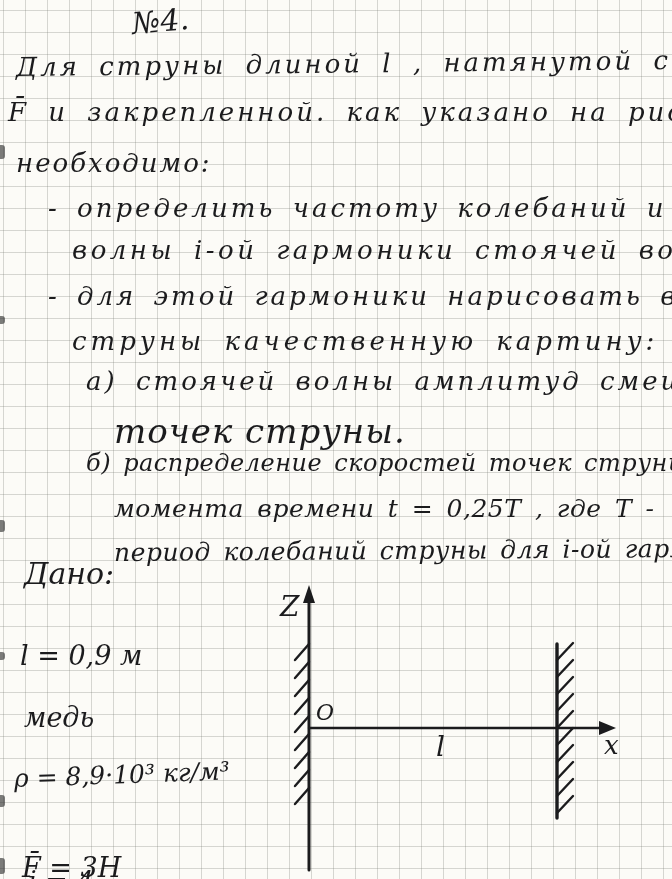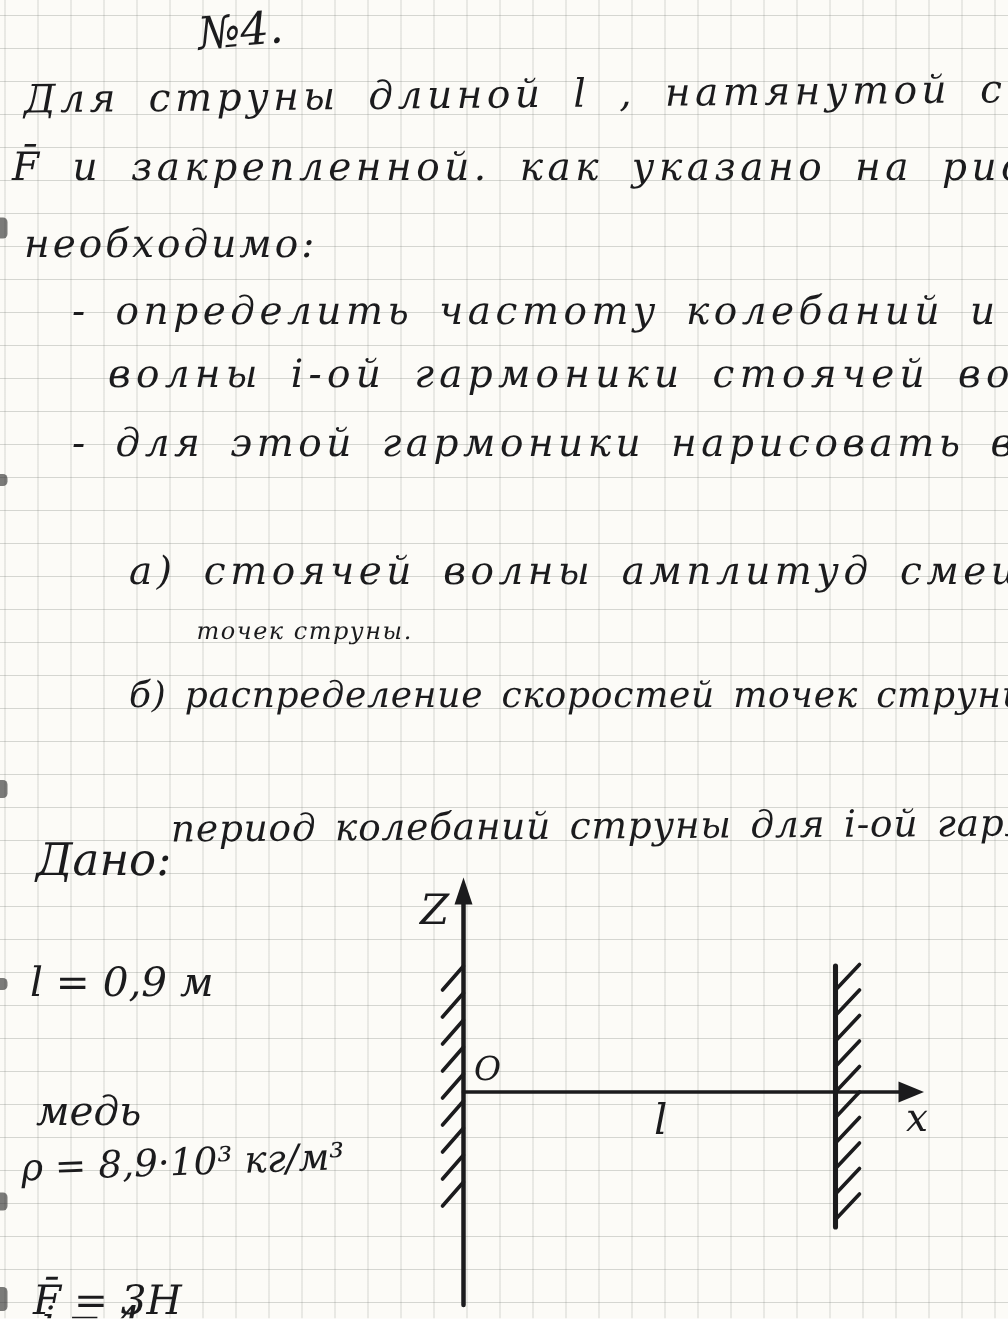--- a/index.html
+++ b/index.html
@@ -49,28 +49,30 @@
   <div class="edge-mark" style="top:858px;height:16px;"></div>
 
   <div class="hw" style="left:132px;top:6px;font-size:30px;transform:rotate(-5deg);">№4.</div>
 
   <div class="hw" style="left:16px;top:52px;font-size:26px;letter-spacing:3px;word-spacing:8px;transform:rotate(-0.6deg);">Для струны длиной l , натянутой с силой</div>
   <div class="hw" style="left:8px;top:97px;font-size:26px;letter-spacing:3px;word-spacing:8px;">F̄ и закрепленной. как указано на рисунке,</div>
   <div class="hw" style="left:16px;top:148px;font-size:26px;letter-spacing:2px;">необходимо:</div>
   <div class="hw" style="left:48px;top:193px;font-size:26px;letter-spacing:3px;word-spacing:6px;">- определить частоту колебаний и длину</div>
   <div class="hw" style="left:72px;top:235px;font-size:26px;letter-spacing:3.5px;word-spacing:7px;">волны i-ой гармоники стоячей волны.</div>
   <div class="hw" style="left:48px;top:281px;font-size:26px;letter-spacing:3px;word-spacing:6px;">- для этой гармоники нарисовать вдоль</div>
+  <div class="hw" style="left:72px;top:326px;font-size:26px;letter-spacing:4px;word-spacing:7px;">струны качественную картину:</div>
   <div class="hw" style="left:86px;top:366px;font-size:26px;letter-spacing:3px;word-spacing:7px;">а) стоячей волны амплитуд смещений</div>
-  <div class="hw" style="left:114px;top:411px;font-size:16px;letter-spacing:1px;margin-left:17px;">точек струны.</div>
+  <div class="hw" style="left:114px;top:411px;font-size:34px;letter-spacing:1px;">точек струны.</div>
   <div class="hw" style="left:86px;top:449px;font-size:24px;letter-spacing:0.5px;word-spacing:4px;">б) распределение скоростей точек струны для</div>
+  <div class="hw" style="left:114px;top:494px;font-size:25px;letter-spacing:0.5px;word-spacing:5px;">момента времени t = 0,25Т , где Т -</div>
   <div class="hw" style="left:114px;top:538px;font-size:25px;letter-spacing:0.5px;word-spacing:4px;transform:rotate(-0.4deg);">период колебаний струны для i-ой гармоники</div>
 
   <div class="hw" style="left:24px;top:556px;font-size:30px;">Дано:</div>
   <div class="hw" style="left:20px;top:640px;font-size:27px;">l = 0,9 м</div>
-  <div class="hw" style="left:24px;top:726px;font-size:27px;">медь</div>
+  <div class="hw" style="left:24px;top:702px;font-size:27px;">медь</div>
   <div class="hw" style="left:14px;top:764px;font-size:25px;transform:rotate(-2deg);">ρ = 8,9·10³ кг/м³</div>
   <div class="hw" style="left:22px;top:852px;font-size:27px;">F̄ = 3Н</div>
   <div class="hw" style="left:28px;top:842px;font-size:27px;margin-top:24px;">i = 4</div>
 
   <svg style="position:absolute;left:260px;top:580px;" width="412" height="299" viewBox="0 0 412 299">
 
     <line x1="49" y1="16" x2="49" y2="290" stroke="#1b1b1d" stroke-width="3" stroke-linecap="round"></line>
     <polygon points="49,5 43,23 55,23" fill="#1b1b1d"></polygon>
 
     <g stroke="#1b1b1d" stroke-width="2.4" stroke-linecap="round">

